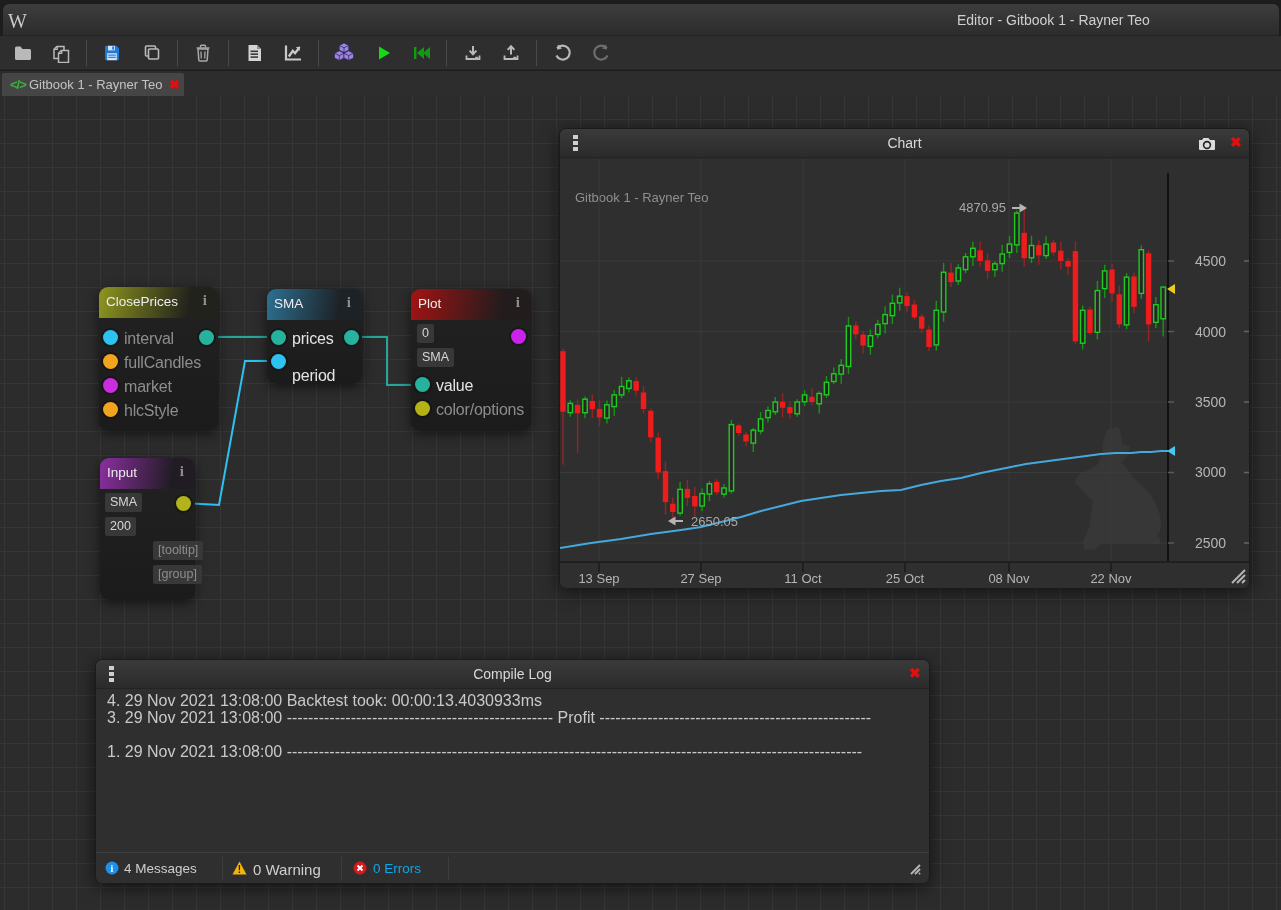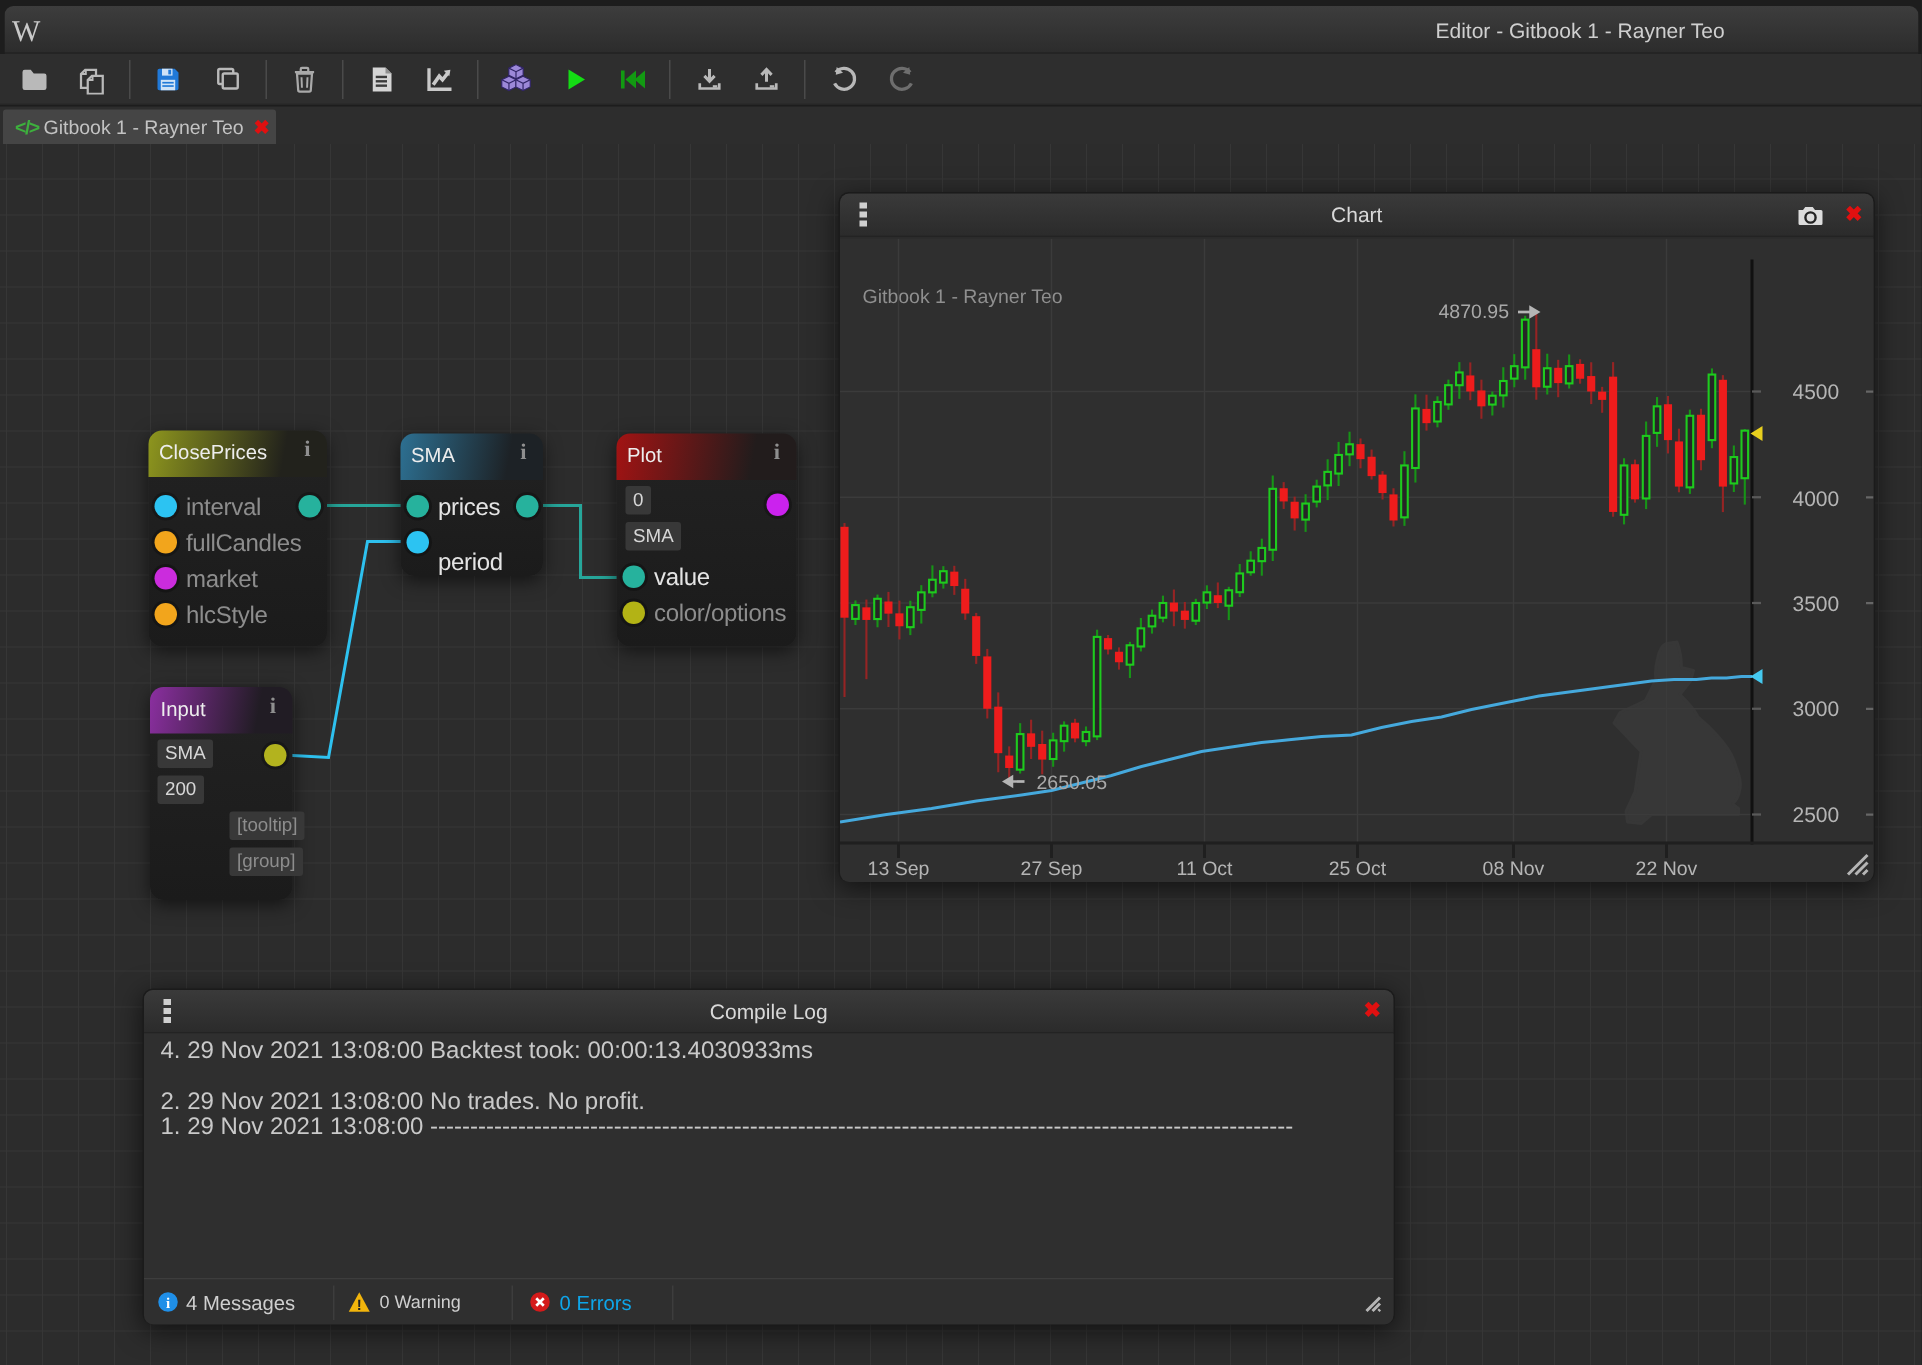--- a/index.html
+++ b/index.html
@@ -449,35 +449,35 @@
         <div class="wmenu">
             <div></div>
             <div></div>
             <div></div>
           </div>
         <div class="title">Compile Log</div>
         <div class="wx" style="left:813px;">✖</div>
       </div>
       <div id="logbody" style="position:absolute;left:0;top:29px;width:833px;height:163px;background:#2f2f2f;font-size:16px;color:#c9c9c9;">
         <div style="position:absolute;left:11px;top:3px;white-space:pre;">4. 29 Nov 2021 13:08:00 Backtest took: 00:00:13.4030933ms</div>
-        <div style="position:absolute;left:11px;top:37px;white-space:pre;">2. 29 Nov 2021 13:08:00 No trades. No profit.</div>
+        <div style="position:absolute;left:11px;top:20px;white-space:pre;">3. 29 Nov 2021 13:08:00 -------------------------------------------------- Profit ---------------------------------------------------</div>
         <div style="position:absolute;left:11px;top:54px;white-space:pre;">1. 29 Nov 2021 13:08:00 ------------------------------------------------------------------------------------------------------------</div>
       </div>
       <div id="logstatus" style="position:absolute;left:0;top:192px;width:833px;height:31px;background:#2f2f2f;border-top:1px solid #3d3d3d;border-radius:0 0 6px 6px;">
         <svg width="14" height="14" viewBox="0 0 14 14" style="position:absolute;left:9px;top:8px;">
             <circle cx="7" cy="7" r="6.5" fill="#1f8fe8"></circle>
             <text x="7" y="11" font-size="10" font-weight="bold" font-family="Liberation Serif" fill="#fff" text-anchor="middle">i</text>
           </svg>
         <div style="position:absolute;left:28px;top:8px;font-size:13.5px;color:#cfcfcf;">4 Messages</div>
         <div style="position:absolute;left:126px;top:4px;width:1px;height:23px;background:#3d3d3d;"></div>
         <svg width="15" height="14" viewBox="0 0 15 14" style="position:absolute;left:136px;top:8px;">
             <path d="M7.5 0.5 L14.5 13.5 H0.5 Z" fill="#f2b50c"></path>
             <text x="7.5" y="12" font-size="10" font-weight="bold" fill="#222" text-anchor="middle">!</text>
           </svg>
-        <div style="position:absolute;left:157px;top:8px;font-size:12px;color:#cfcfcf;">0 Warning</div>
+        <div style="position:absolute;left:157px;top:8px;font-size:15px;color:#cfcfcf;">0 Warning</div>
         <div style="position:absolute;left:245px;top:4px;width:1px;height:23px;background:#3d3d3d;"></div>
         <svg width="14" height="14" viewBox="0 0 14 14" style="position:absolute;left:257px;top:8px;">
             <circle cx="7" cy="7" r="6.5" fill="#d41a1a"></circle>
             <path d="M4.5 4.5 L9.5 9.5 M9.5 4.5 L4.5 9.5" stroke="#fff" stroke-width="1.8"></path>
           </svg>
         <div style="position:absolute;left:277px;top:8px;font-size:13.5px;color:#0ea5e9;">0 Errors</div>
         <div style="position:absolute;left:352px;top:4px;width:1px;height:23px;background:#3d3d3d;"></div>
         <svg width="13" height="13" viewBox="0 0 13 13" style="position:absolute;left:812px;top:9px;">
             <path d="M12 3 L3 12 M12 7 L7 12 M12 11 L11 12" stroke="#b5b5b5" stroke-width="2"></path>
           </svg>

